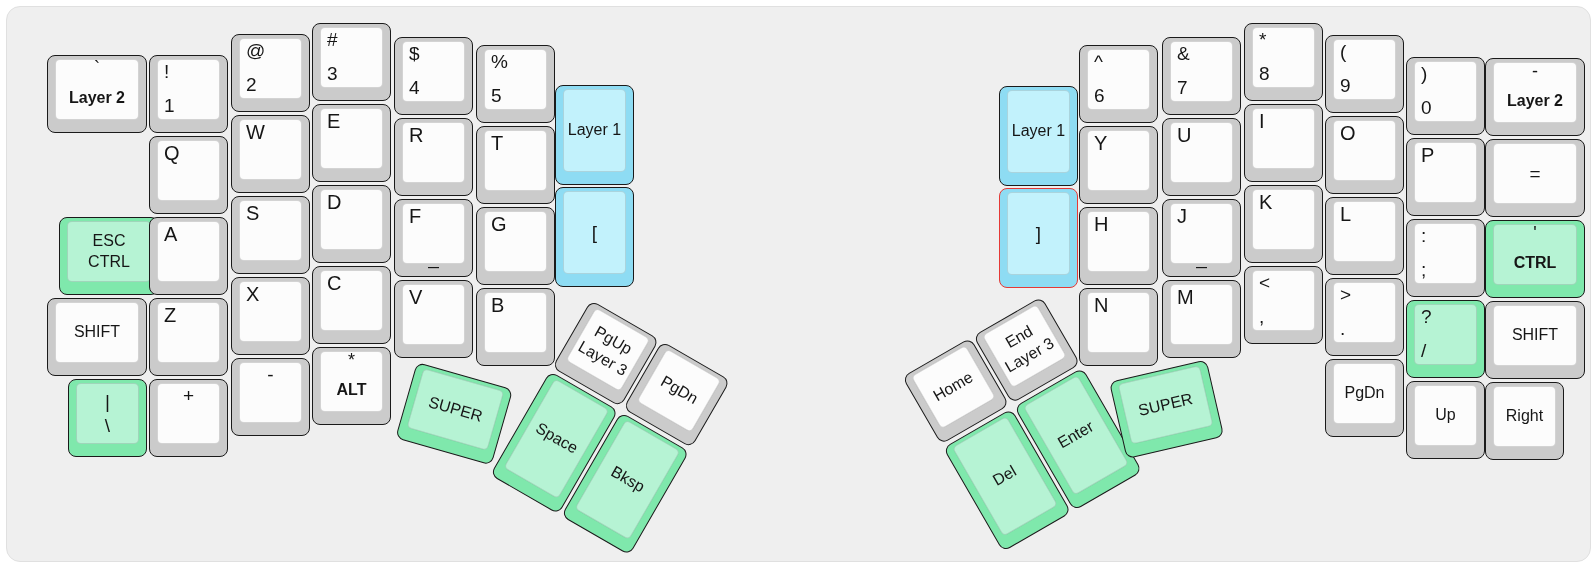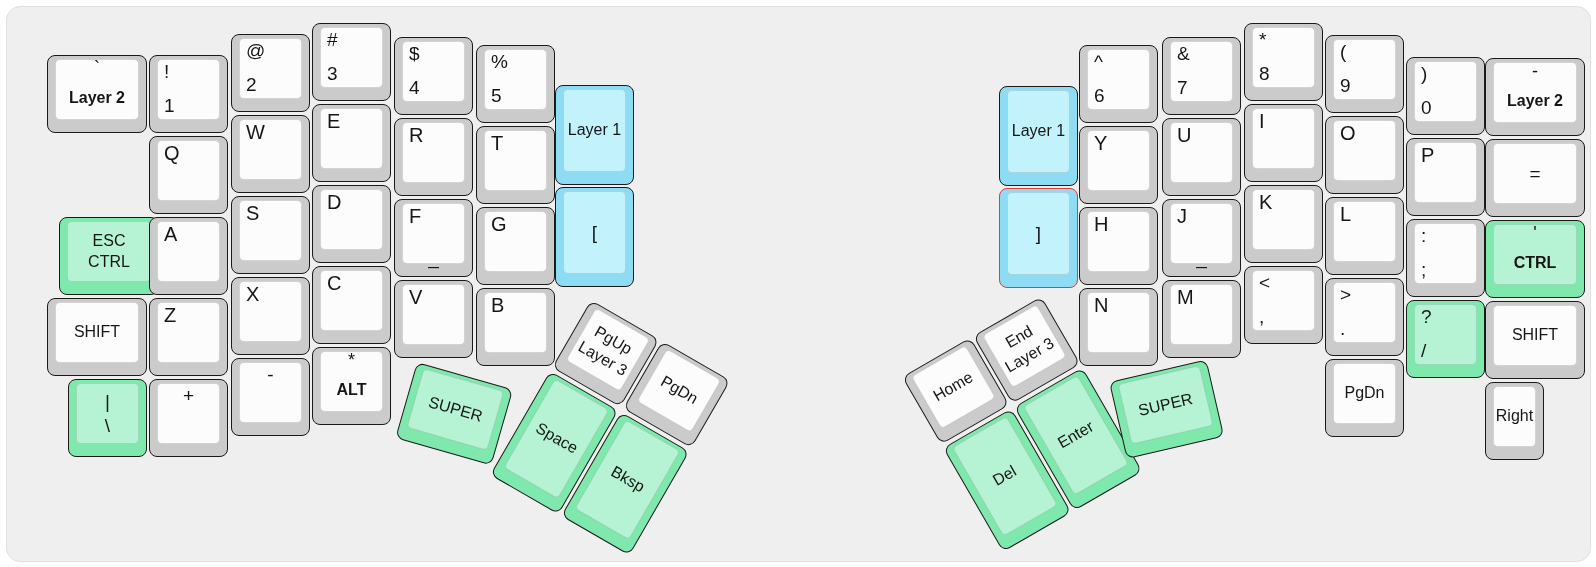--- a/index.html
+++ b/index.html
@@ -344,41 +344,46 @@
       <div class="key key-w" style="left: 1399px; top: 212px; width: 79px; height: 78px;">
         <div class="cap">
           <div class="legend t-two"><div class="line">:</div><div class="line">;</div></div>
         </div>
       </div>
       <div class="key key-g" style="left: 1399px; top: 293px; width: 79px; height: 78px;">
         <div class="cap">
           <div class="legend t-two"><div class="line">?</div><div class="line">/</div></div>
         </div>
       </div>
+      <div class="key key-w" style="left: 1399px; top: 374px; width: 79px; height: 78px;">
+        <div class="cap">
+          <div class="legend t-ctr"><div class="line">Up</div></div>
+        </div>
+      </div>
       <div class="key key-w" style="left: 1478px; top: 51px; width: 100px; height: 78px;">
         <div class="cap">
           <div class="legend t-topmain"><div class="line">-</div><div class="line">Layer 2</div></div>
         </div>
       </div>
       <div class="key key-w" style="left: 1478px; top: 132px; width: 100px; height: 78px;">
         <div class="cap">
           <div class="legend t-ctrs"><div class="line">=</div></div>
         </div>
       </div>
       <div class="key key-g" style="left: 1478px; top: 213px; width: 100px; height: 78px;">
         <div class="cap">
           <div class="legend t-topmain"><div class="line">'</div><div class="line">CTRL</div></div>
         </div>
       </div>
       <div class="key key-w" style="left: 1478px; top: 294px; width: 100px; height: 78px;">
         <div class="cap">
           <div class="legend t-ctr"><div class="line">SHIFT</div></div>
         </div>
       </div>
-      <div class="key key-w" style="left: 1478px; top: 375px; width: 59px; height: 78px;">
+      <div class="key key-w" style="left: 1478px; top: 375px; width: 79px; height: 78px;">
         <div class="cap">
           <div class="legend t-ctr"><div class="line">Right</div></div>
         </div>
       </div>
       <div class="key key-g" style="left: 1102px; top: 375px; width: 100px; height: 79px; transform: rotate(-13deg);">
         <div class="cap">
           <div class="legend t-ctr"><div class="line">SUPER</div></div>
         </div>
       </div>
     </div>

